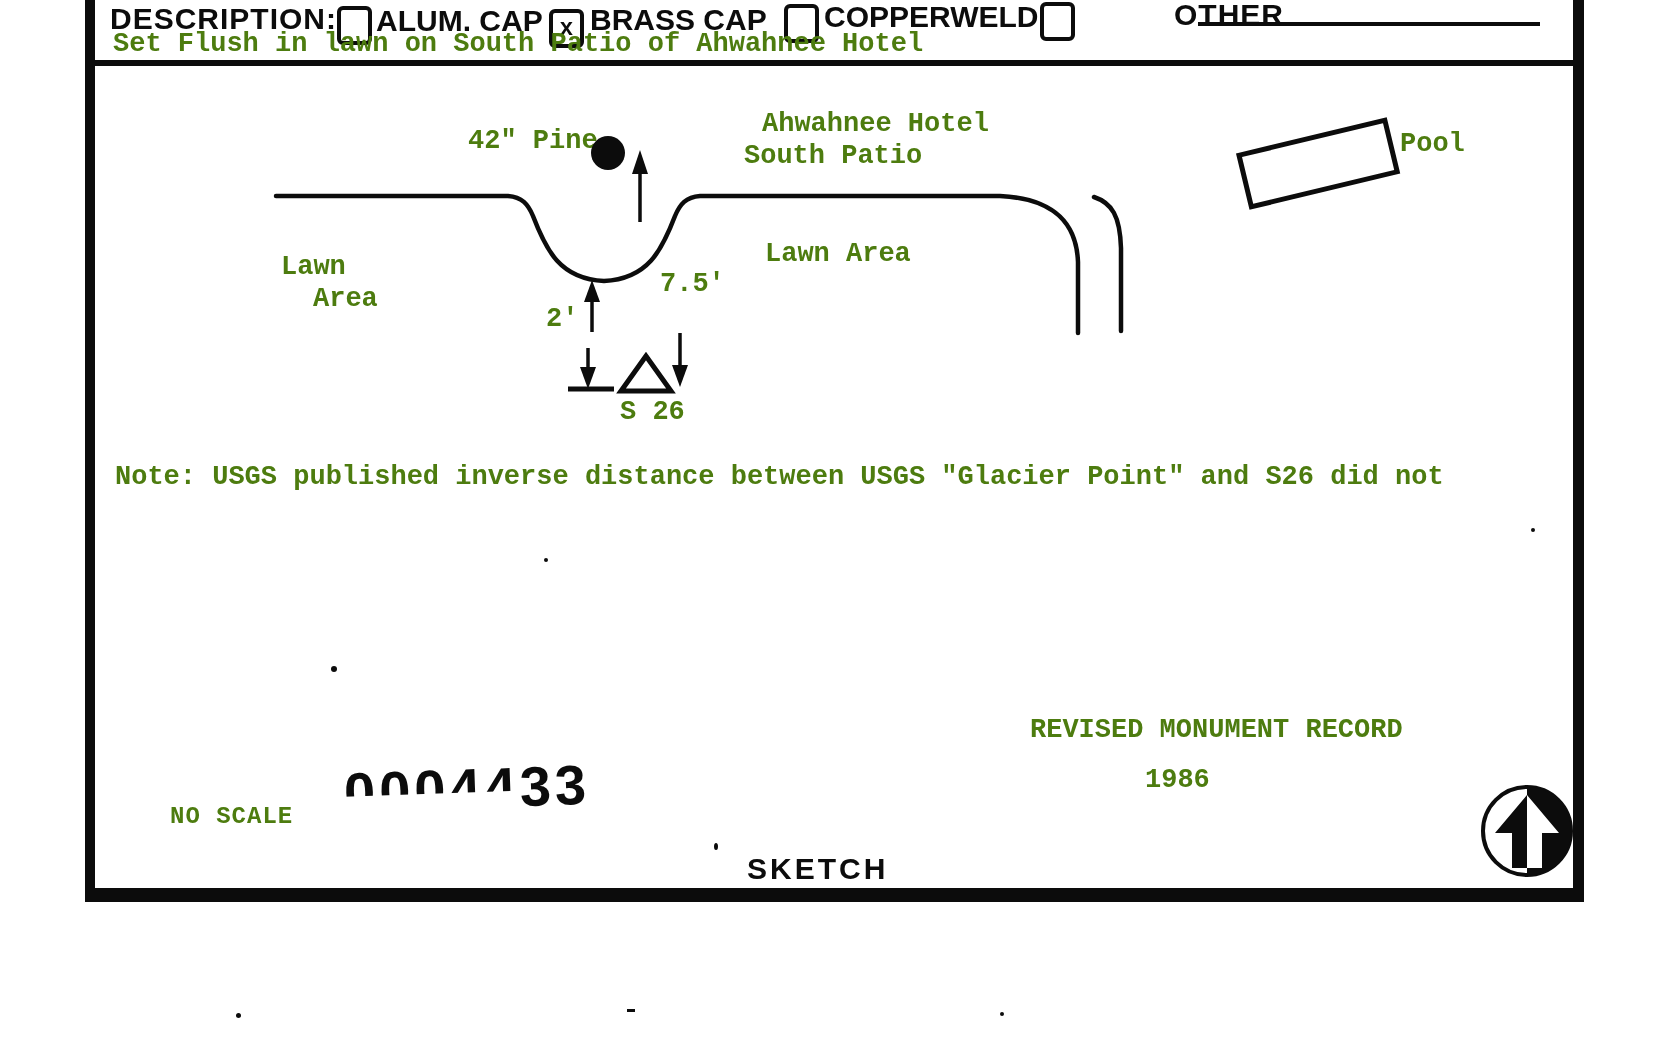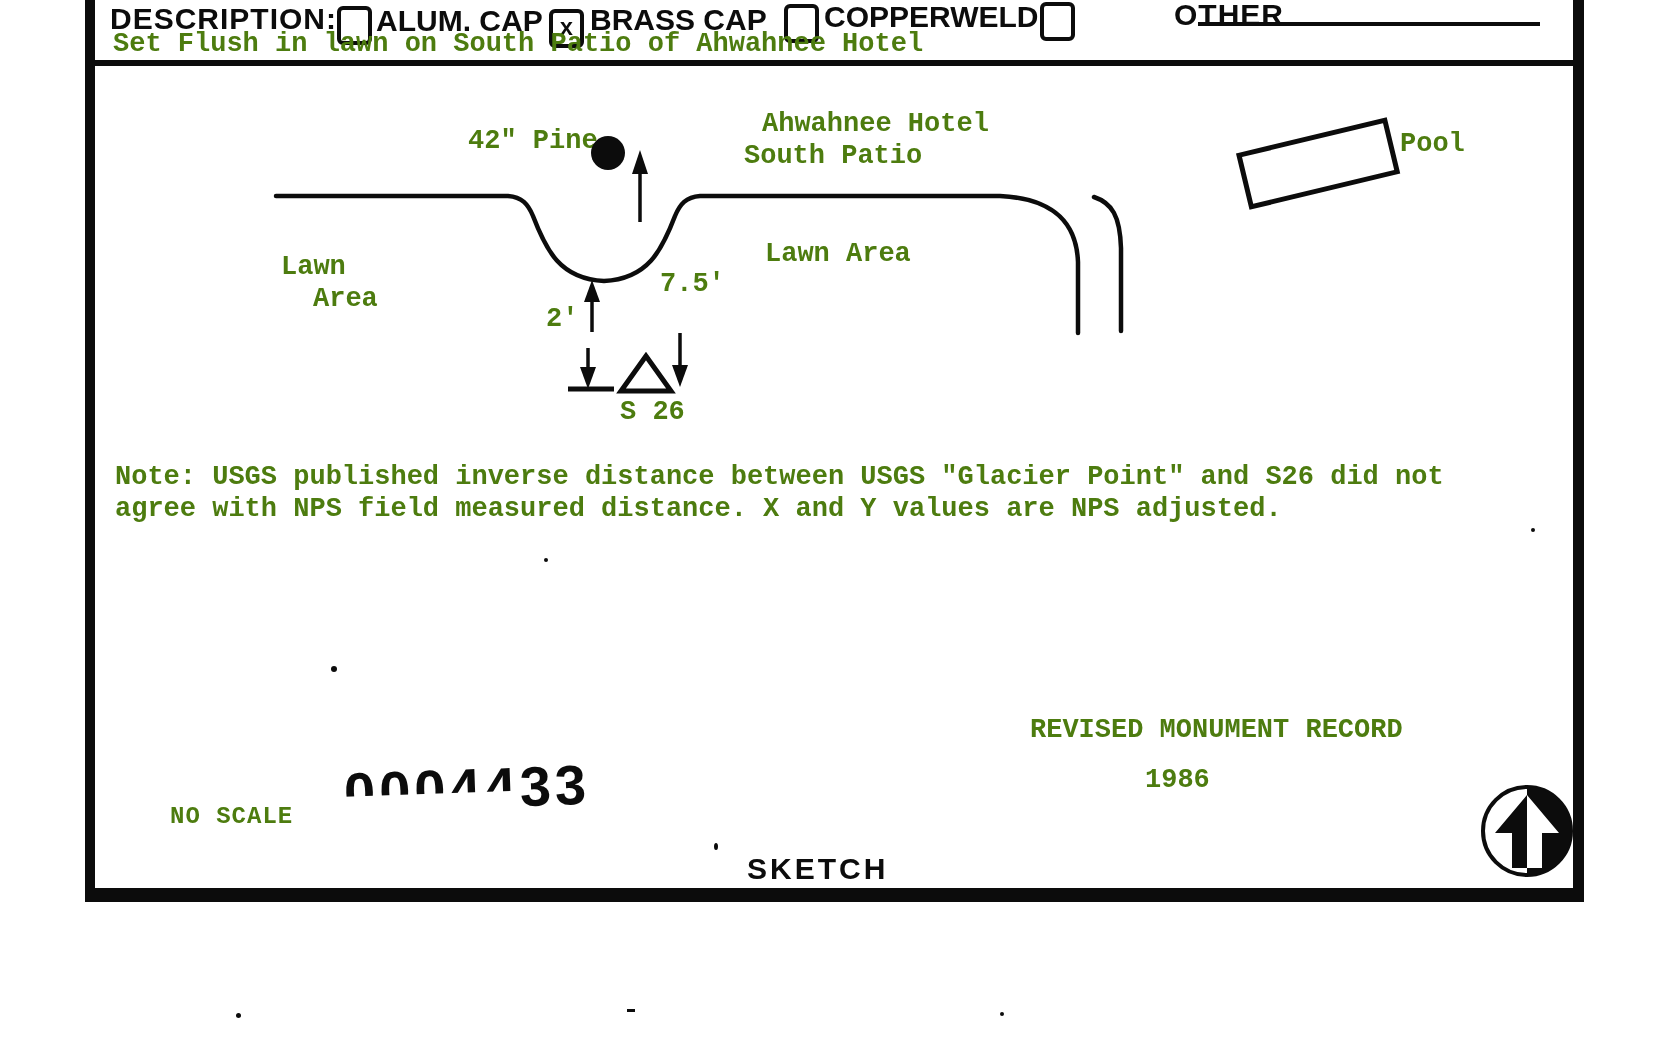--- a/index.html
+++ b/index.html
@@ -73,21 +73,20 @@
   <div class="abs mono" style="left:744px; top:142px;">South Patio</div>
   <div class="abs mono" style="left:281px; top:253px;">Lawn</div>
   <div class="abs mono" style="left:313px; top:285px;">Area</div>
   <div class="abs mono" style="left:765px; top:240px;">Lawn Area</div>
   <div class="abs mono" style="left:660px; top:270px;">7.5'</div>
   <div class="abs mono" style="left:546px; top:305px;">2'</div>
   <div class="abs mono" style="left:620px; top:398px;font-family:Liberation Mono, monospace;">S 26</div>
   <div class="abs mono" style="left:1400px; top:130px;">Pool</div>
 
   <div class="abs mono" style="left:115px; top:463px;">Note: USGS published inverse distance between USGS "Glacier Point" and S26 did not</div>
-  <div class="abs mono" style="left:115px; top:495px;">agree with NPS field measured distance. X and Y values are NPS adjusted.</div>
 
   <div class="abs mono" style="left:170px; top:804px; font-size:24px; letter-spacing:1px;">NO SCALE</div>
   <div class="stamp"><span class="stamp-top">00044</span><span class="stamp-full">33</span></div>
   <div class="abs mono" style="left:1030px; top:716px;">REVISED MONUMENT RECORD</div>
   <div class="abs mono" style="left:1145px; top:766px;">1986</div>
   <div class="abs sans" style="left:747px; top:854px; letter-spacing:3px;">SKETCH</div>
 
   <div class="speck" style="left:544px; top:558px; width:4px; height:4px;"></div>
   <div class="speck" style="left:331px; top:666px; width:6px; height:6px;"></div>
   <div class="speck" style="left:714px; top:843px; width:4px; height:7px;"></div>

